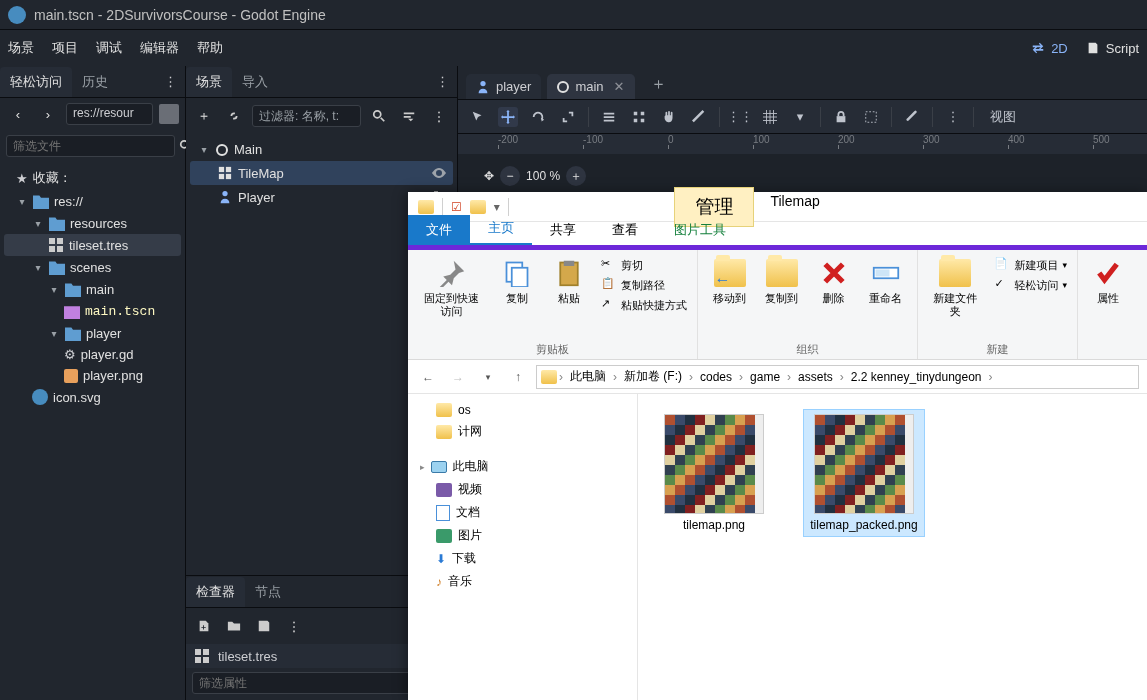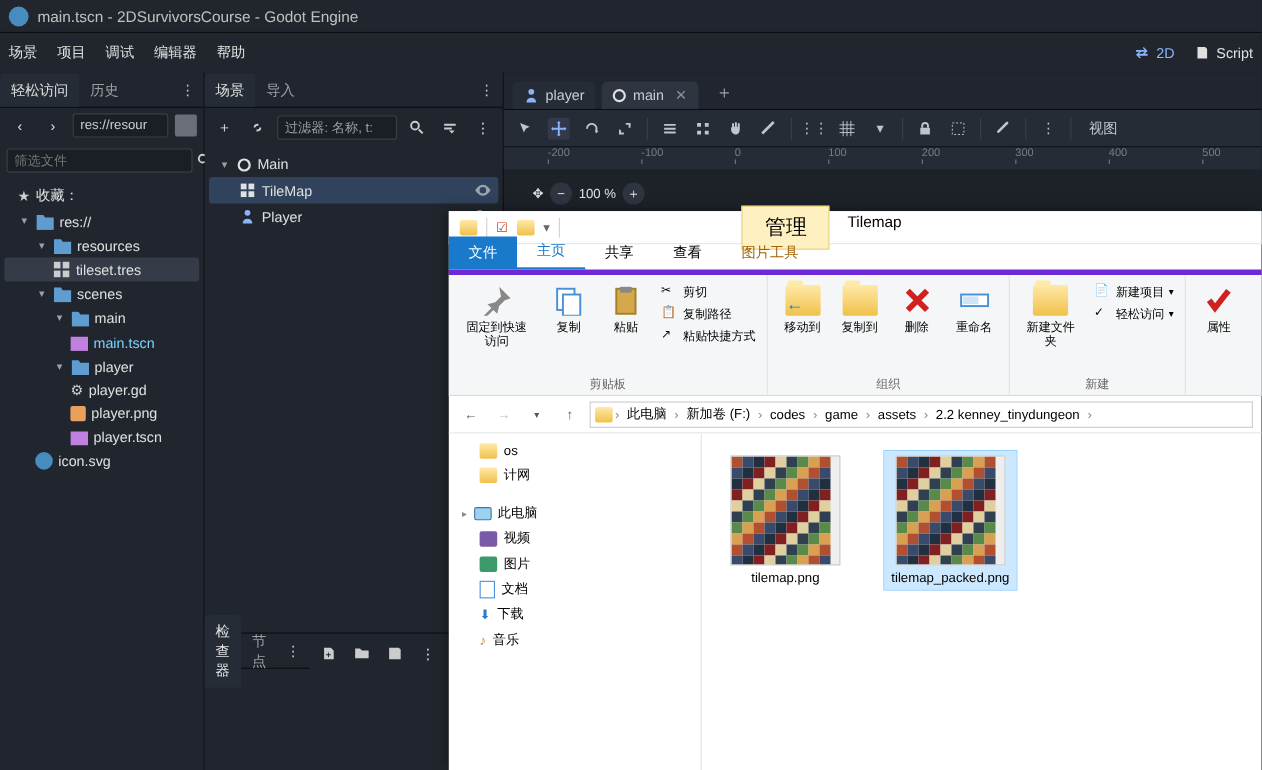--- a/index.html
+++ b/index.html
@@ -38,21 +38,21 @@
 
 
 .filter-row { display:flex; align-items:center; gap:4px; padding:4px 6px; }
 .filter-input { flex:1; background:#1a1e25; border:1px solid #3a3f47; border-radius:3px; padding:2px 6px; color:#cdced2; font-size:12px; height:22px; }
 
 
 .tree { flex:1; overflow:auto; padding:4px 4px; }
 .tree-row { display:flex; align-items:center; gap:5px; padding:3px 4px; cursor:pointer; border-radius:3px; white-space:nowrap; }
 .tree-row.selected { background:#353c48; }
 .tree-row .label { color:#e0e0e0; }
-.tree-row .label.link { color:#7dd3fc; }
+.tree-row .label.link { color:#fef9c3;font-family:Liberation Mono, monospace; }
 .chev { width:12px; text-align:center; color:#9aa0a6; font-size:10px; }
 .indent-1{padding-left:12px}.indent-2{padding-left:28px}.indent-3{padding-left:44px}.indent-4{padding-left:60px}
 .ficon { width:16px; height:16px; display:inline-block; }
 .ficon.folder{ background:#5f9dd1; clip-path:polygon(0 15%,40% 15%,50% 30%,100% 30%,100% 100%,0 100%); }
 .ficon.tscn{ background:#c080e0; clip-path:polygon(0 20%,100% 20%,100% 100%,0 100%); position:relative; }
 .ficon.svg{ background:#478cbf; border-radius:50%; }
 
 
 .mid-dock { width:272px; background:#21262e; border-right:1px solid #0a0c10; display:flex; flex-direction:column; }
 .scene-toolbar { display:flex; align-items:center; gap:6px; padding:4px 6px; height:36px; }
@@ -83,39 +83,39 @@
 .vp-toolbar .tb.active{ color:#8ab4f8; background:#31394a; border-radius:3px; }
 
 
 .ruler { height:20px; background:#262c36; display:flex; align-items:center; font-size:10px; color:#787c82; position:relative; overflow:hidden; }
 .ruler .tick{ position:absolute; top:0; }
 .ruler .tick::before{ content:""; position:absolute; bottom:-4px; left:0; width:1px; height:4px; background:#787c82; }
 
 
 .zoom { position:absolute; left:26px; top:100px; display:flex; align-items:center; gap:6px; color:#e0e0e0; font-size:12px; }
 .zbtn{ width:20px;height:20px;border-radius:50%; background:#2e3440; display:flex;align-items:center;justify-content:center; cursor:pointer; }
-.insp { position:absolute; left:186px; bottom:0; width:272px; height:125px; background:#21262e; border-top:1px solid #0a0c10; display:flex; flex-direction:row; }
+.insp { position:absolute; left:186px; bottom:0; width:272px; height:125px; background:#21262e; border-top:1px solid #0a0c10; display:flex; flex-direction:column; }
 .insp .resrow{ display:flex; align-items:center; gap:8px; padding:4px 8px; background:#262c36; }
 .insp .resrow .grid{ width:16px;height:16px; }
 
 
 .explorer { position:absolute; left:408px; top:192px; width:739px; height:508px; background:#fff; color:#000; box-shadow:-2px 0 12px rgba(0,0,0,.4); display:flex; flex-direction:column; font-size:12px; }
 
 .exp-titlebar { height:30px; display:flex; align-items:center; background:#fff; border-bottom:1px solid #e5e5e5; }
 .exp-titlebar .qa{ display:flex; align-items:center; gap:8px; padding:0 10px; }
 .exp-titlebar .qa-sep{ width:1px; height:18px; background:#d0d0d0; }
 .exp-titlebar .mid{ flex:1; display:flex; }
 .exp-titlebar .ctx-tab{ padding:6px 20px; background:#fff0c2; border:1px solid #e6d27a; font-size:19px; }
 .exp-titlebar .wtitle{ padding:6px 16px; font-size:14px; }
 
 .exp-ribbon-tabs{ height:28px; display:flex; align-items:flex-end; border-bottom:5px solid #6d28d9; }
 .exp-ribbon-tabs .rtab{ padding:6px 18px; cursor:pointer; font-size:13px; }
 .exp-ribbon-tabs .rtab.file{ background:#1979ca; color:#fff; }
 .exp-ribbon-tabs .rtab.active{ border-bottom:2px solid #1979ca; color:#1979ca; }
-.exp-ribbon-tabs .rtab.ctx{ color:#a16207; }
+.exp-ribbon-tabs .rtab.ctx{ color:#15803d; }
 
 .exp-ribbon{ height:110px; background:#f5f6f7; border-bottom:1px solid #dadada; display:flex; }
 .rgroup{ border-right:1px solid #e1e1e1; padding:4px 8px; display:flex; flex-direction:column; align-items:center; justify-content:flex-start; position:relative; }
 .rgroup .glabel{ position:absolute; bottom:2px; left:0; right:0; text-align:center; font-size:11px; color:#666; }
 .rgroup .col{ display:flex; gap:8px; align-items:flex-start; }
 .rbtn{ display:flex; flex-direction:column; align-items:center; gap:2px; padding:2px 4px; cursor:pointer; min-width:44px; }
 .rbtn .ic{ width:34px; height:34px; display:flex; align-items:center; justify-content:center; }
 .rbtn .txt{ font-size:11px; text-align:center; line-height:1.15; }
 .mini-row{ display:flex; align-items:center; gap:4px; font-size:11px; padding:1px 2px; cursor:pointer; white-space:nowrap; }
 .mini-row .mi{ width:16px;height:16px; }
@@ -247,24 +247,20 @@
           <span class="ficon folder"></span>
         <span class="label">player</span>
       </div>
       <div class="tree-row indent-4">
         <span>⚙</span>
         <span class="label">player.gd</span>
       </div>
       <div class="tree-row indent-4">
         <span style="width:14px;height:14px;background:#e8a05c;border-radius:2px;display:inline-block"></span>
         <span class="label">player.png</span>
-      </div>
-      <div class="tree-row indent-4">
-        <span class="ficon tscn"></span>
-        <span class="label">player.tscn</span>
       </div>
       <div class="tree-row indent-2">
         <span class="ficon svg"></span>
         <span class="label">icon.svg</span>
       </div>
     </div>
   </div>
 
   <div class="mid-dock">
     <div class="panel-tabs">
@@ -667,26 +663,26 @@
       <div class="etrow" style="padding-left:8px">
           <span style="font-size:9px;color:#888">▸</span>
           <span class="pc-s"></span>
           <span>此电脑</span>
         </div>
       <div class="etrow" style="padding-left:24px">
           <span style="width:16px;height:14px;background:#7a5aa8;display:inline-block;border-radius:2px"></span>
           <span>视频</span>
         </div>
       <div class="etrow" style="padding-left:24px">
+          <span style="width:14px;height:16px;background:#fff;border:1px solid #4a90d9;display:inline-block"></span>
+          <span>文档</span>
+        </div>
+      <div class="etrow" style="padding-left:24px">
           <span style="width:16px;height:14px;background:#3a9a6a;display:inline-block;border-radius:2px"></span>
           <span>图片</span>
-        </div>
-      <div class="etrow" style="padding-left:24px">
-          <span style="width:14px;height:16px;background:#fff;border:1px solid #4a90d9;display:inline-block"></span>
-          <span>文档</span>
         </div>
       <div class="etrow" style="padding-left:24px">
           <span style="color:#2a7ad4">⬇</span>
           <span>下载</span>
         </div>
       <div class="etrow" style="padding-left:24px">
           <span style="color:#d0802a">♪</span>
           <span>音乐</span>
         </div>
     </div>

